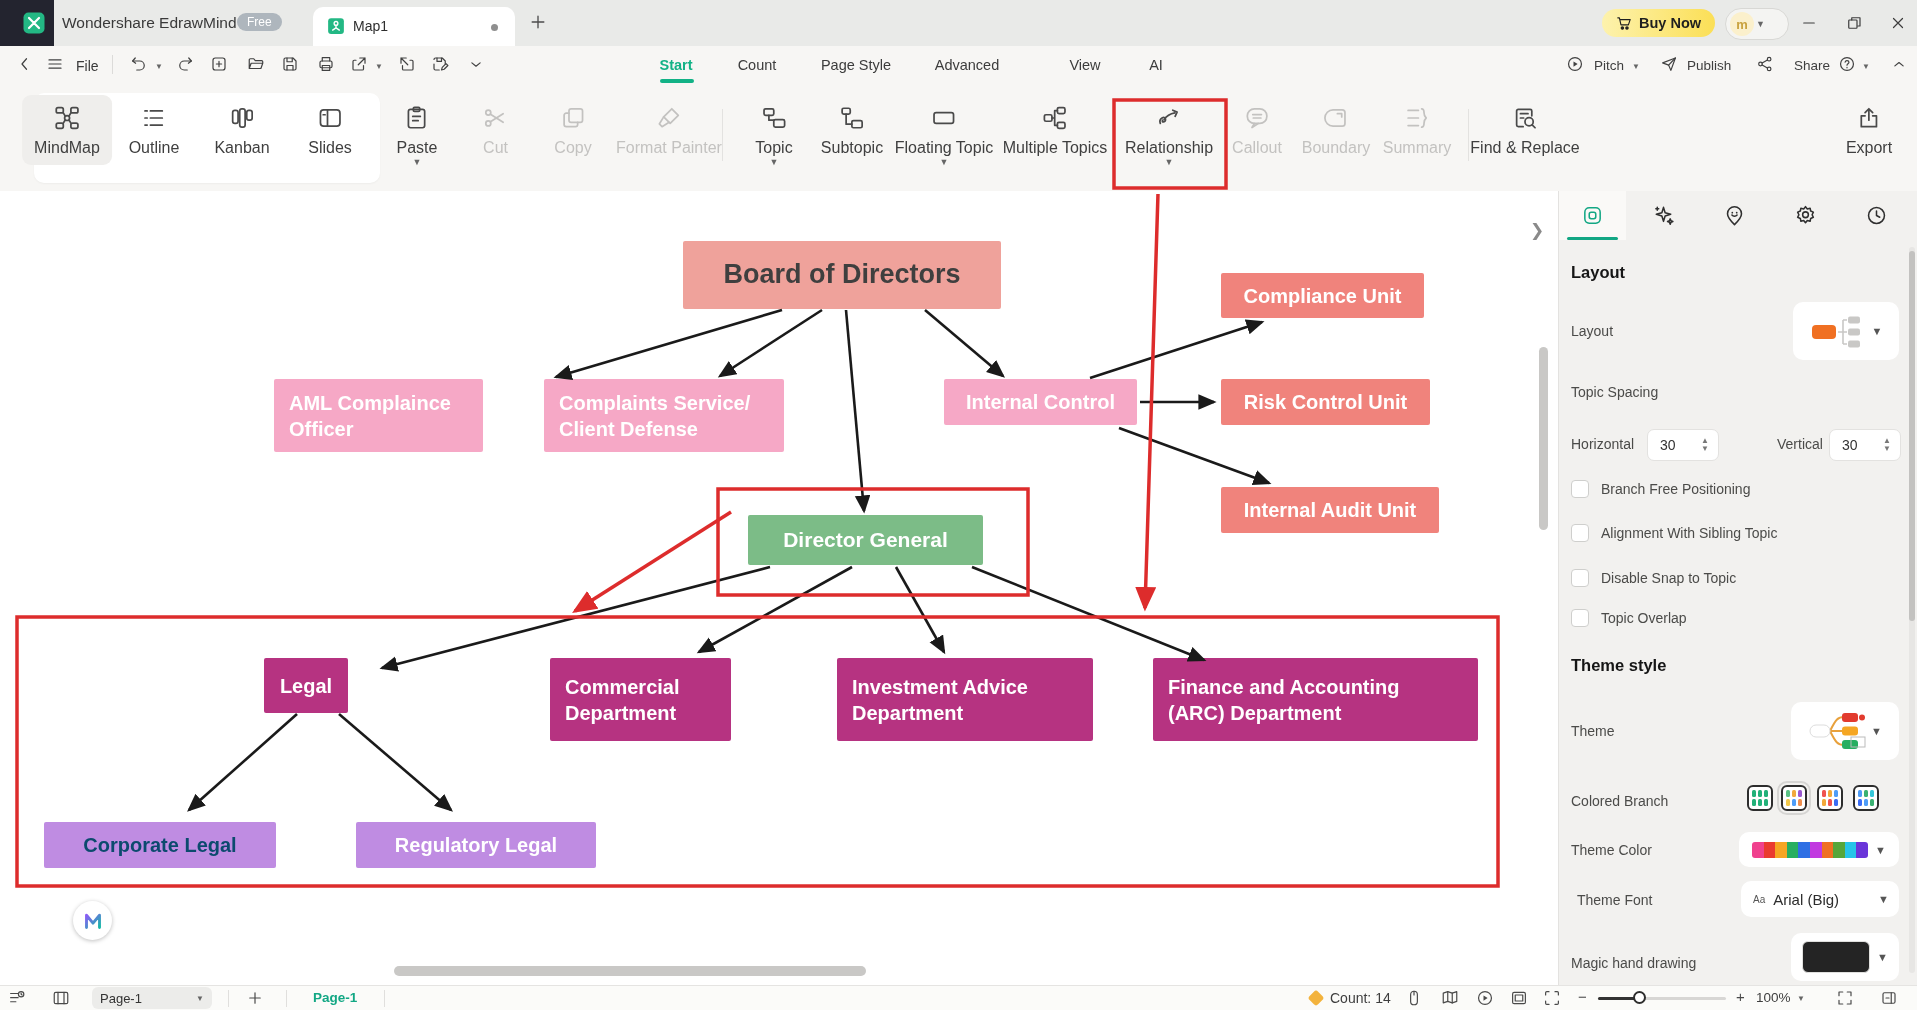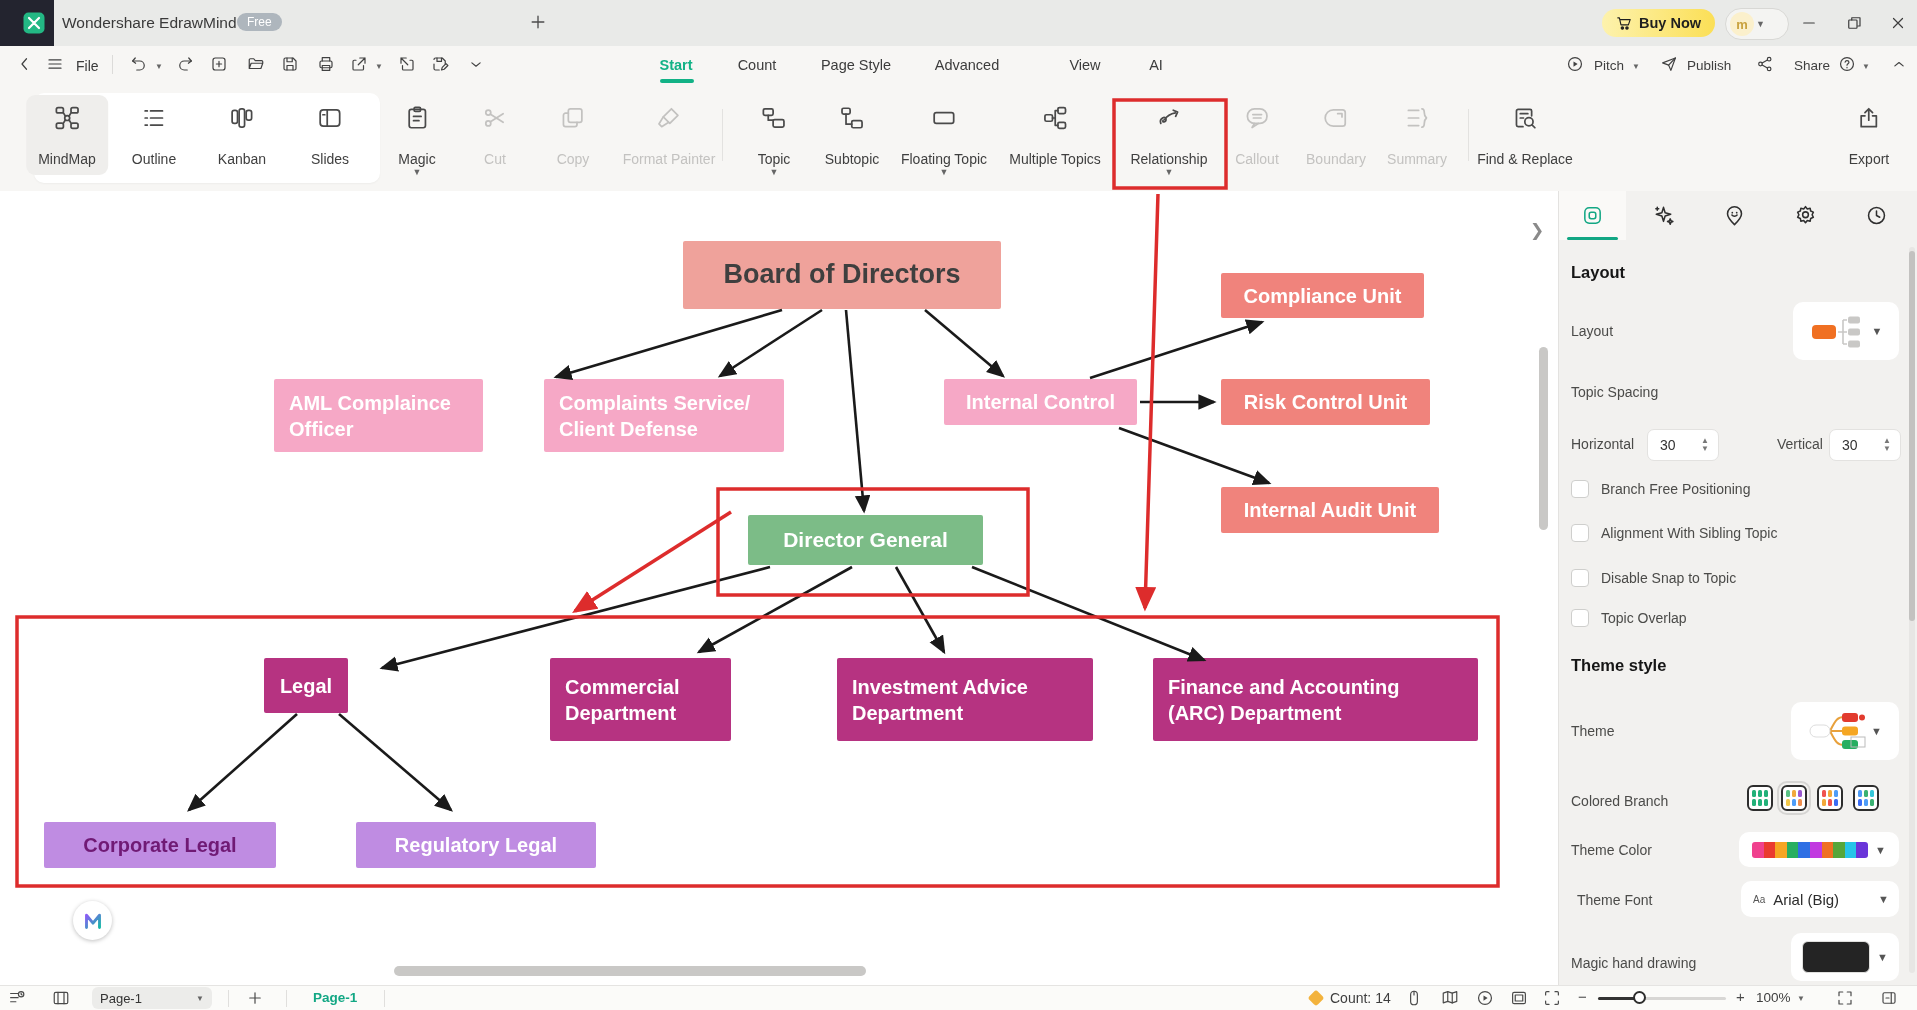--- a/index.html
+++ b/index.html
@@ -37,21 +37,21 @@
   .menutab{top:11px;transform:translateX(-50%);font-size:14.5px;color:#3c3c3c;white-space:nowrap;}
   .menutab.active{color:#12b286;font-weight:bold;}
   #startline{left:660px;top:79px;width:34px;height:4px;border-radius:2px;background:#12b286;}
   .mright{top:12px;font-size:13.5px;color:#3f3f3f;white-space:nowrap;}
   
   #toolbar{left:0;top:83px;width:1917px;height:108px;background:#f7f6f4;border-bottom:1px solid #e6e5e3;}
   #viewcard{left:34px;top:10px;width:346px;height:90px;background:#fff;border-radius:10px;
     box-shadow:0 1px 2px rgba(0,0,0,.04);}
   .tbtn{top:18px;transform:translateX(-50%);text-align:center;color:#3f3f3f;cursor:default;}
   .tbtn .ticn{height:34px;display:flex;align-items:center;justify-content:center;color:#4a4a4a;}
-  .tbtn .tlbl{font-size:14px;margin-top:16px;white-space:nowrap;}
+  .tbtn .tlbl{font-size:16px;margin-top:4px;white-space:nowrap;text-align:right;}
   .tbtn .tcaret{margin-top:2px;color:#666;height:8px;line-height:6px;font-size:9px;}
   .tbtn.disabled .ticn,.tbtn.disabled .tlbl{color:#c3c2c0;}
   .tbtn.activecell{background:#efeeec;border-radius:9px;padding:6px 12px 8px;top:12px;}
   .tdiv{top:26px;width:1px;height:52px;background:#e3e2e0;}
   
   #canvas{left:0;top:191px;width:1558px;height:794px;background:#fff;}
   .node{position:absolute;display:flex;flex-direction:column;justify-content:center;
     font-weight:bold;white-space:pre-line;line-height:1.3;border-radius:2px;}
   .node.center{align-items:center;text-align:center;}
   .node.left{padding-left:15px;padding-right:6px;box-sizing:border-box;text-align:left;}
@@ -110,20 +110,33 @@
 <div id="titlebar" class="abs">
   <div id="corner" class="abs"></div>
   <span id="applogo" class="abs i">
       <svg width="24" height="24" viewBox="0 0 24 24" fill="none" stroke="currentColor" stroke-width="1.6" stroke-linecap="round" stroke-linejoin="round">
         <rect x="1.5" y="1.5" width="21" height="21" rx="5" fill="#23b884" stroke="none"></rect>
         <path d="M7 7l5 5-5 5M17 7l-5 5 5 5" stroke="#fff" stroke-width="2.2" fill="none"></path>
       </svg>
     </span>
   <span id="appname" class="abs">Wondershare EdrawMind</span>
   <span id="freebadge" class="abs">Free</span>
+  <div id="doctab" class="abs">
+    <span class="ticon i">
+        <svg width="18" height="18" viewBox="0 0 24 24" fill="none" stroke="currentColor" stroke-width="1.6" stroke-linecap="round" stroke-linejoin="round">
+          <rect x="1.5" y="1.5" width="21" height="21" rx="4" fill="#23b884" stroke="none"></rect>
+          <g stroke="#fff" stroke-width="1.8" fill="none">
+            <circle cx="12" cy="8.5" r="2.5"></circle>
+            <path d="M12 11v3.5M12 14.5l-4.5 3M12 14.5l4.5 3"></path>
+          </g>
+        </svg>
+      </span>
+    <span class="tlabel">Map1</span>
+    <span class="tdot"></span>
+  </div>
   <span id="newtab" class="abs i">
       <svg width="20" height="20" viewBox="0 0 24 24" fill="none" stroke="currentColor" stroke-width="1.6" stroke-linecap="round" stroke-linejoin="round">
         <path d="M12 5v14M5 12h14"></path>
       </svg>
     </span>
   <div id="buynow" class="abs">
     <span class="i">
         <svg width="17" height="17" viewBox="0 0 24 24" fill="none" stroke="currentColor" stroke-width="1.6" stroke-linecap="round" stroke-linejoin="round">
           <path d="M2.5 4h2.3l2.2 10h10.5l2.5-7.5H6"></path>
           <circle cx="9" cy="18.5" r="1.7" fill="currentColor"></circle>
@@ -320,21 +333,21 @@
       <div class="tlbl">Slides</div>
     </div>
     <div class="abs tbtn" style="left: 417px;">
       <div class="ticn">
         <svg width="26" height="26" viewBox="0 0 24 24" fill="none" stroke="currentColor" stroke-width="1.6" stroke-linecap="round" stroke-linejoin="round">
           <rect x="4.5" y="4" width="15" height="17" rx="2"></rect>
           <rect x="9" y="2.2" width="6" height="3.6" rx="1.2"></rect>
           <path d="M8.5 10.5h7M8.5 14.5h5"></path>
         </svg>
       </div>
-      <div class="tlbl">Magic</div>
+      <div class="tlbl">Paste</div>
       <div class="tcaret">▼</div>
     </div>
     <div class="abs tbtn disabled" style="left: 495px;">
       <div class="ticn">
         <svg width="26" height="26" viewBox="0 0 24 24" fill="none" stroke="currentColor" stroke-width="1.6" stroke-linecap="round" stroke-linejoin="round">
           <circle cx="5.8" cy="7" r="2.3"></circle>
           <circle cx="5.8" cy="17" r="2.3"></circle>
           <path d="M7.8 8.5L19.5 16M7.8 15.5L19.5 8"></path>
         </svg>
       </div>
@@ -472,21 +485,21 @@
       <div class="node center" style="left: 1221px; top: 188px; width: 209px; height: 46px; background: rgb(240, 131, 124); color: rgb(255, 255, 255); font-size: 20px;">Risk Control Unit</div>
       <div class="node center" style="left: 1221px; top: 296px; width: 218px; height: 46px; background: rgb(240, 131, 124); color: rgb(255, 255, 255); font-size: 20px;">Internal Audit Unit</div>
       <div class="node center" style="left: 748px; top: 324px; width: 235px; height: 50px; background: rgb(124, 188, 135); color: rgb(255, 255, 255); font-size: 21px;">Director General</div>
       <div class="node center" style="left: 264px; top: 467px; width: 84px; height: 55px; background: rgb(182, 51, 129); color: rgb(255, 255, 255); font-size: 20px;">Legal</div>
       <div class="node left" style="left: 550px; top: 467px; width: 181px; height: 83px; background: rgb(182, 51, 129); color: rgb(255, 255, 255); font-size: 20px;">Commercial
 Department</div>
       <div class="node left" style="left: 837px; top: 467px; width: 256px; height: 83px; background: rgb(182, 51, 129); color: rgb(255, 255, 255); font-size: 20px;">Investment Advice
 Department</div>
       <div class="node left" style="left: 1153px; top: 467px; width: 325px; height: 83px; background: rgb(182, 51, 129); color: rgb(255, 255, 255); font-size: 20px;">Finance and Accounting
 (ARC) Department</div>
-      <div class="node center" style="left: 44px; top: 631px; width: 232px; height: 46px; background: rgb(191, 140, 226); color: #701a75; font-size: 20px;">Corporate Legal</div>
+      <div class="node center" style="left: 44px; top: 631px; width: 232px; height: 46px; background: rgb(191, 140, 226); color: #0c4a6e; font-size: 20px;">Corporate Legal</div>
       <div class="node center" style="left: 356px; top: 631px; width: 240px; height: 46px; background: rgb(191, 140, 226); color: rgb(255, 255, 255); font-size: 20px;">Regulatory Legal</div>
     </div>
   <div id="watermark" class="abs">
     <svg width="26" height="26" viewBox="0 0 36 36">
       <defs>
           <linearGradient id="wg" x1="0" y1="0" x2="1" y2="1">
         <stop offset="0" stop-color="#8b5cf6"></stop>
             <stop offset="1" stop-color="#14b8a6"></stop>
           </linearGradient>
         </defs>

